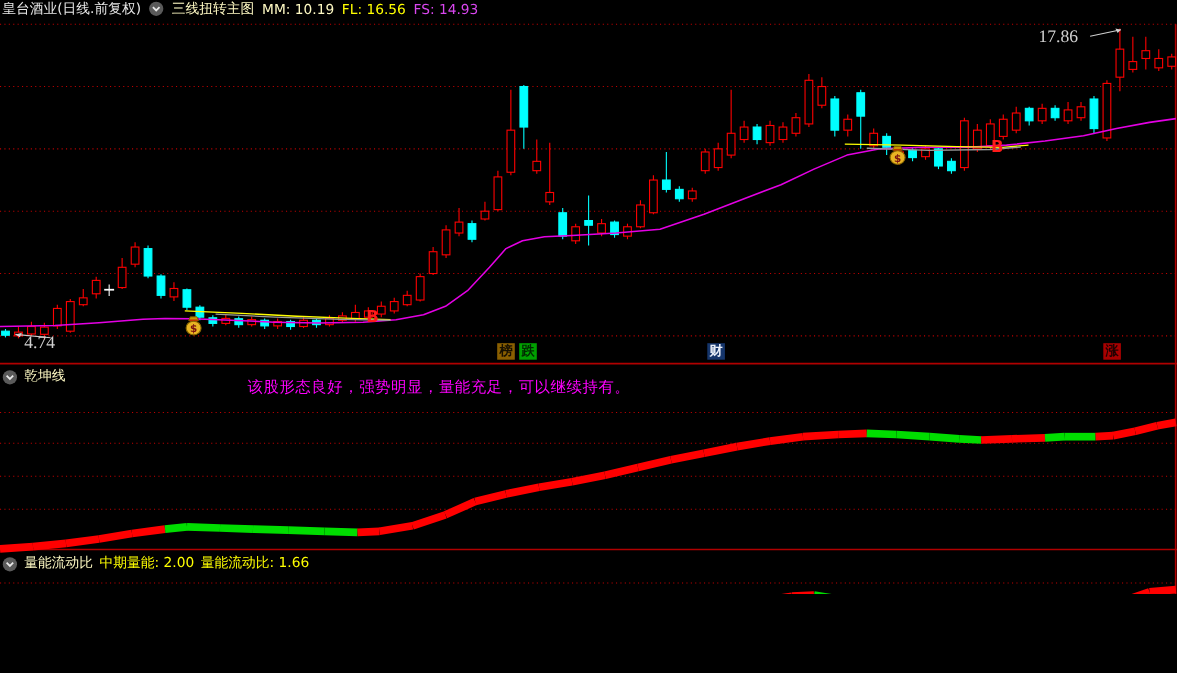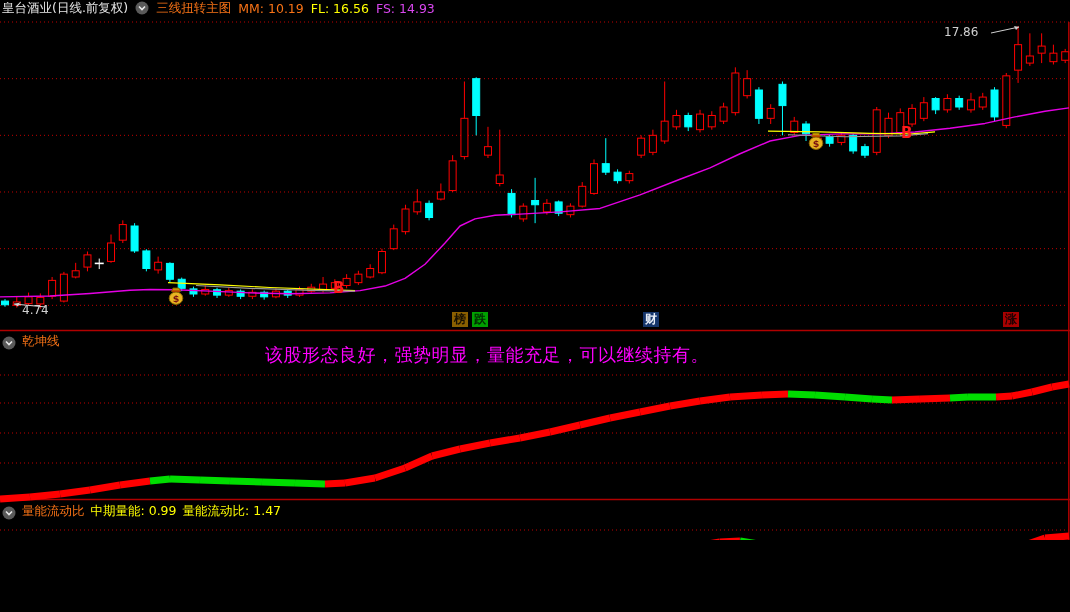--- a/index.html
+++ b/index.html
@@ -1,29 +1,29 @@
 <!DOCTYPE html>
 <html><head>
 <meta charset="utf-8">
 <style>
   html,body{margin:0;padding:0;background:#000;}
   .screen{position:relative;width:1070px;height:540px;background:#000;overflow:hidden;
           font-family:"DejaVu Sans","Liberation Sans",sans-serif;padding-left:40px;}
   .hdr{position:absolute;top:0;left:2px;height:16px;display:flex;align-items:center;gap:7px;
        font-size:12.5px;white-space:nowrap;z-index:5;}
   .t-white{color:#e8e8e8;}
-  .t-gray{color:#f97316;}
+  .t-gray{color:#fef9c3;}
   .t-yellow{color:#ffff00;}
   .t-magenta{color:#d946ef;}
   .circle-icon{display:inline-flex;width:14px;height:14px;}
   .panel-hdr{position:absolute;left:2px;display:flex;align-items:flex-end;gap:6px;
              font-size:12.5px;white-space:nowrap;z-index:5;}
-  .advice{position:absolute;color:#ff00ff;font-size:18px;letter-spacing:0.5px;z-index:4;margin-left:40px;}
+  .advice{position:absolute;color:#ff00ff;font-size:14px;letter-spacing:0.5px;z-index:4;}
   svg.chart{position:absolute;left:0;top:0;z-index:1;}
-  .price-label{position:absolute;color:#d0d0d0;font-size:12px;z-index:6;}
+  .price-label{position:absolute;color:#d0d0d0;font-size:16px;z-index:6;font-family:Liberation Serif, serif;}
   .tag-box{position:absolute;width:16px;height:15px;font-size:12px;line-height:15px;
            text-align:center;z-index:6;font-weight:bold;}
   .sig-b{position:absolute;color:#ff1a1a;font-size:15px;font-weight:bold;z-index:6;
          font-family:"DejaVu Sans","Liberation Sans",sans-serif;}
 </style>
 </head>
 <body>
 
 <div class="screen">
 
@@ -53,22 +53,22 @@
   <div class="advice" id="advice-text" style="left: 225px; top: 343px;">该股形态良好，强势明显，量能充足，可以继续持有。</div>
 
   <div class="panel-hdr" style="top:503px;">
     <span class="circle-icon">
       <svg width="14" height="14">
           <circle cx="7" cy="7" r="6.5" fill="#5a5a5a"></circle>
           <path d="M4 5.5 L7 8.5 L10 5.5" stroke="#e8e8e8" stroke-width="1.6" fill="none"></path>
         </svg>
     </span>
     <span class="t-gray">量能流动比</span>
-    <span class="t-yellow">中期量能: 0.99</span>
-    <span class="t-yellow">量能流动比: 1.47</span>
+    <span class="t-yellow">中期量能: 2.00</span>
+    <span class="t-yellow">量能流动比: 1.66</span>
   </div>
 
   <div class="price-label" id="high-label" style="left: 944px; top: 25px;">17.86</div>
   <div class="price-label" id="low-label" style="left: 22px; top: 303px;">4.74</div>
 
   <svg class="chart" id="chart-svg" width="1070" height="612">
       <line x1="0" y1="22" x2="1070" y2="22" stroke="#c00000" stroke-width="1" stroke-dasharray="1 3"></line>
       <line x1="0" y1="78.666" x2="1070" y2="78.666" stroke="#c00000" stroke-width="1" stroke-dasharray="1 3"></line>
       <line x1="0" y1="135.332" x2="1070" y2="135.332" stroke="#c00000" stroke-width="1" stroke-dasharray="1 3"></line>
       <line x1="0" y1="191.998" x2="1070" y2="191.998" stroke="#c00000" stroke-width="1" stroke-dasharray="1 3"></line>

